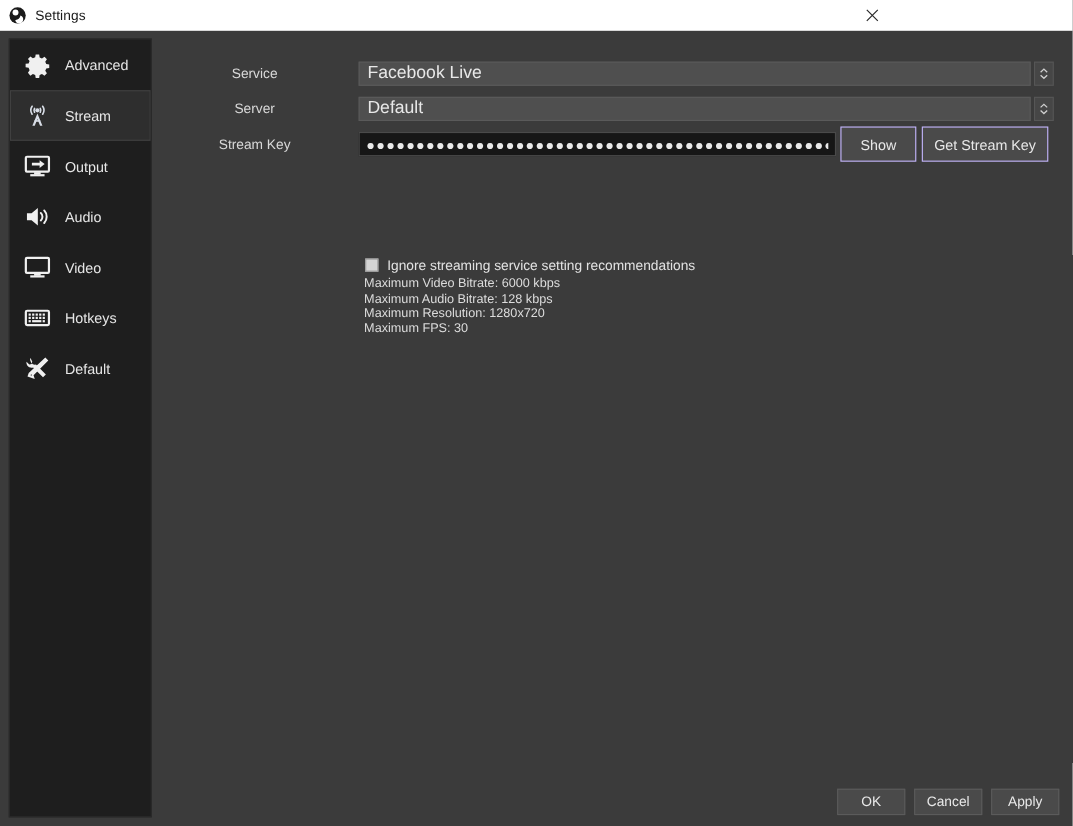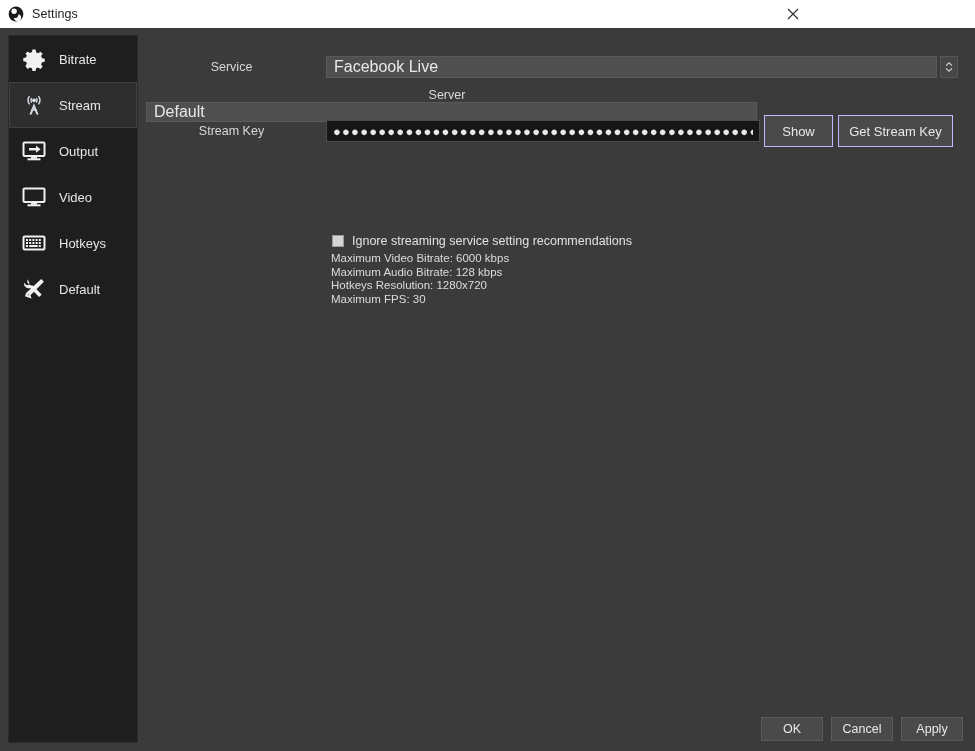--- a/index.html
+++ b/index.html
@@ -98,21 +98,21 @@
     width: 821px; height: 708px;
   }
 
   .form-row {
     position: absolute;
     display: flex;
     align-items: center;
     height: 22px;
   }
   .row-service { left: 0; top: 21px; }
-  .row-server  { left: 0; top: 53px; flex-direction: column; }
+  .row-server  { left: 0; top: 53px; }
   .row-key     { left: 0; top: 85px; }
 
   .field-label {
     width: 180px;
     text-align: center;
     font-size: 12.5px;
     color: #d8d8d8;
     padding-right: 9px;
     box-sizing: border-box;
     user-select: none;
@@ -259,21 +259,21 @@
 
   <div class="sidebar">
 
     <div class="nav-item">
       <span class="nav-icon">
         <svg width="26" height="26" viewBox="0 0 26 26">
           <path fill="#f0f0f0" d="M13 8.2a4.8 4.8 0 1 0 0 9.6 4.8 4.8 0 0 0 0-9.6zm0 7.1a2.3 2.3 0 1 1 0-4.6 2.3 2.3 0 0 1 0 4.6z"></path>
           <path fill="#f0f0f0" d="M11.2 2.2h3.6l.5 3.1 2.4 1 2.6-1.7 2.5 2.5-1.7 2.6 1 2.4 3.1.5v3.6l-3.1.5-1 2.4 1.7 2.6-2.5 2.5-2.6-1.7-2.4 1-.5 3.1h-3.6l-.5-3.1-2.4-1-2.6 1.7L3.2 21l1.7-2.6-1-2.4-3.1-.5v-3.6l3.1-.5 1-2.4L3.2 6.9l2.5-2.5 2.6 1.7 2.4-1z" transform="scale(0.88) translate(1.8,1.8)"></path>
         </svg>
       </span>
-      <span class="nav-label">Bitrate</span>
+      <span class="nav-label">Advanced</span>
     </div>
 
     <div class="nav-item selected">
       <span class="nav-icon">
         <svg width="26" height="26" viewBox="0 0 26 26">
           <g fill="none" stroke="#d8dde6" stroke-width="1.5" stroke-linecap="round">
             <path d="M8.2 4.6a6.4 6.4 0 0 0 0 7.2"></path>
             <path d="M17.8 4.6a6.4 6.4 0 0 1 0 7.2"></path>
             <path d="M10.4 6.6a3.2 3.2 0 0 0 0 3.4"></path>
             <path d="M15.6 6.6a3.2 3.2 0 0 1 0 3.4"></path>
@@ -292,20 +292,32 @@
           <rect x="2.5" y="4.5" width="21" height="13.5" rx="1" fill="none" stroke="#f0f0f0" stroke-width="2"></rect>
           <rect x="10" y="18.5" width="6" height="2.2" fill="#f0f0f0"></rect>
           <rect x="6.5" y="20.3" width="13" height="2" fill="#f0f0f0"></rect>
           <path d="M8 11.2h8.2" stroke="#f0f0f0" stroke-width="2.4"></path>
           <path d="M15 7.6 L19.6 11.2 L15 14.8 Z" fill="#f0f0f0"></path>
         </svg>
       </span>
       <span class="nav-label">Output</span>
     </div>
 
+    <div class="nav-item">
+      <span class="nav-icon">
+        <svg width="26" height="26" viewBox="0 0 26 26">
+          <path fill="#f0f0f0" d="M3.5 9.8h4.2L13.4 5v16L7.7 16.2H3.5z"></path>
+          <g fill="none" stroke="#f0f0f0" stroke-width="1.8" stroke-linecap="round">
+            <path d="M16.1 9.6a4.6 4.6 0 0 1 0 6.8"></path>
+            <path d="M19.2 7.3a8.4 8.4 0 0 1 0 11.4"></path>
+          </g>
+        </svg>
+      </span>
+      <span class="nav-label">Audio</span>
+    </div>
 
     <div class="nav-item">
       <span class="nav-icon">
         <svg width="26" height="26" viewBox="0 0 26 26">
           <rect x="2.5" y="4.5" width="21" height="13.5" rx="1" fill="none" stroke="#f0f0f0" stroke-width="2"></rect>
           <rect x="10" y="18.5" width="6" height="2.2" fill="#f0f0f0"></rect>
           <rect x="6.5" y="20.3" width="13" height="2" fill="#f0f0f0"></rect>
         </svg>
       </span>
       <span class="nav-label">Video</span>
@@ -382,21 +394,21 @@
     </div>
 
     <div class="checkrow">
       <span class="checkbox"></span>
       <span class="checkrow-label">Ignore streaming service setting recommendations</span>
     </div>
 
     <div class="info-block">
       <div class="info-line">Maximum Video Bitrate: 6000 kbps</div>
       <div class="info-line">Maximum Audio Bitrate: 128 kbps</div>
-      <div class="info-line">Hotkeys Resolution: 1280x720</div>
+      <div class="info-line">Maximum Resolution: 1280x720</div>
       <div class="info-line">Maximum FPS: 30</div>
     </div>
 
   </div>
 
   <div class="bottom-bar">
     <span class="btn-dialog">OK</span>
     <span class="btn-dialog">Cancel</span>
     <span class="btn-dialog">Apply</span>
   </div>

